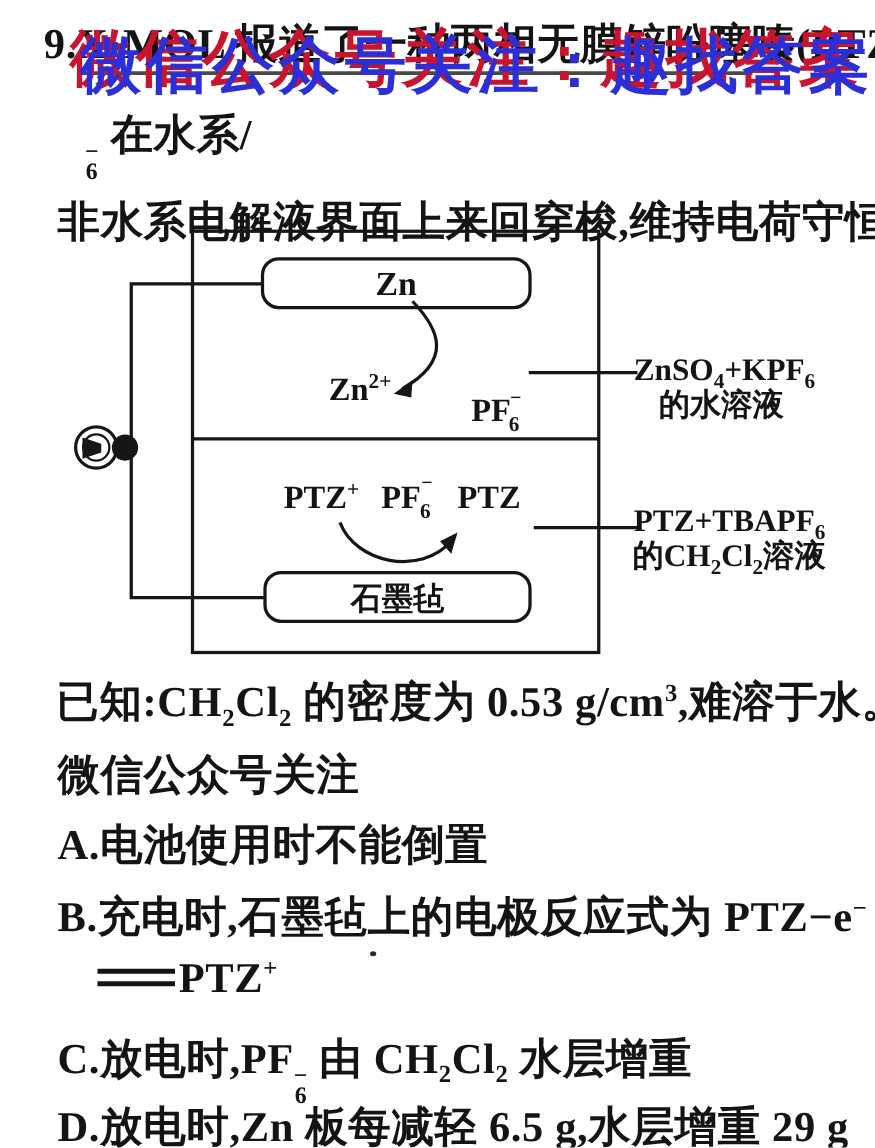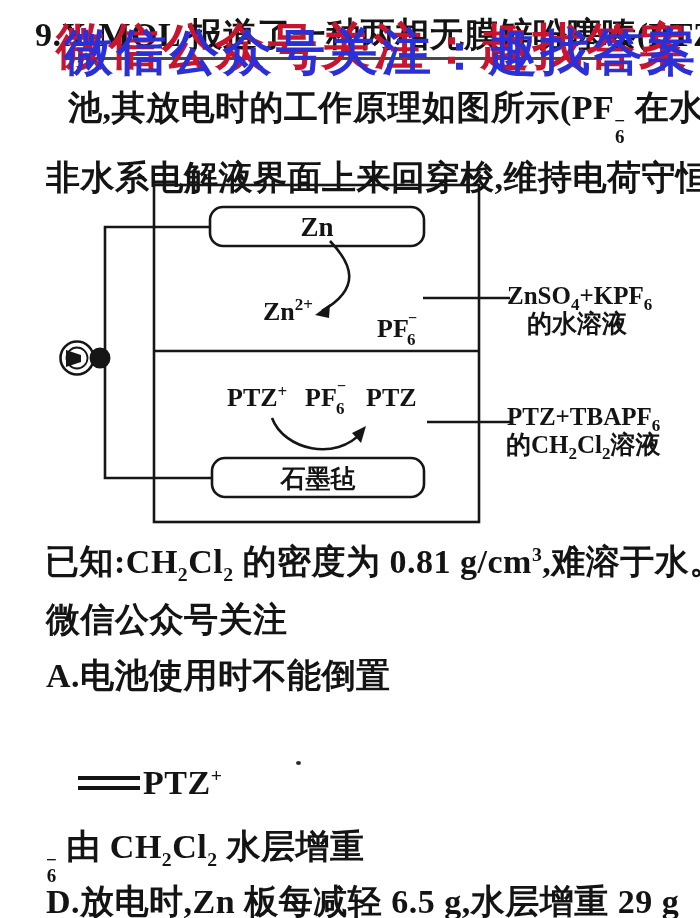--- a/index.html
+++ b/index.html
@@ -35,21 +35,21 @@
 </head>
 <body>
 
 <div class="page">
 
   <div class="tl" id="l1">
     <span>9.X-MOL 报道了一种两相无膜锌吩噻嗪(PTZ)电</span>
   </div>
   <div class="artifact-line"></div>
   <div class="tl" id="l2">
-    <span>池,其放电时的工作原理如图所示(PF</span><span class="stk">
+    <span class="stk">
         <span>−</span>
         <span>6</span>
       </span><span> 在水系/</span>
   </div>
   <div class="tl" id="l3">
     <span>非水系电解液界面上来回穿梭,维持电荷守恒)。</span>
   </div>
 
   <div class="wm wm-red">微信公众号关注：趣找答案</div>
   <div class="wm wm-blue">微信公众号关注：趣找答案</div>
@@ -92,33 +92,36 @@
     <text x="318" y="487" font-size="25" text-anchor="middle">石墨毡</text>
 
     <text x="507" y="304" font-size="25"><tspan>ZnSO</tspan><tspan dy="6" font-size="17">4</tspan><tspan dy="-6">+KPF</tspan><tspan dy="6" font-size="17">6</tspan></text>
     <text x="527" y="332" font-size="25">的水溶液</text>
 
     <text x="507" y="425" font-size="25"><tspan>PTZ+TBAPF</tspan><tspan dy="6" font-size="17">6</tspan></text>
     <text x="506" y="453" font-size="25"><tspan>的CH</tspan><tspan dy="6" font-size="17">2</tspan><tspan dy="-6">Cl</tspan><tspan dy="6" font-size="17">2</tspan><tspan dy="-6">溶液</tspan></text>
   </svg>
 
   <div class="tl" id="lk">
-    <span>已知:CH</span><sub>2</sub><span>Cl</span><sub>2</sub><span> 的密度为 0.81 g/cm</span><sup>3</sup><span>,难溶于水。</span>
+    <span>已知:CH</span><sub>2</sub><span>Cl</span><sub>2</sub><span> 的密度为 0.53 g/cm</span><sup>3</sup><span>,难溶于水。</span>
   </div>
   <div class="tl" id="ls">微信公众号关注</div>
 
   <div class="tl" id="la">
     <span>A.电池使用时不能倒置</span>
   </div>
+  <div class="tl" id="lb">
+    <span>B.充电时,石墨毡上的电极反应式为 PTZ−e</span><sup>−</sup>
+  </div>
   <div class="artifact-dot"></div>
   <div class="tl" id="lbc">
     <span class="eq"></span><span>PTZ</span><sup>+</sup>
   </div>
   <div class="tl" id="lc">
-    <span class="stk">
+    <span>C.放电时,PF</span><span class="stk">
         <span>−</span>
         <span>6</span>
       </span><span> 由 CH</span><sub>2</sub><span>Cl</span><sub>2</sub><span> 水层增重</span>
   </div>
   <div class="tl" id="ld">
     <span>D.放电时,Zn 板每减轻 6.5 g,水层增重 29 g</span>
   </div>
 
 </div>
 

